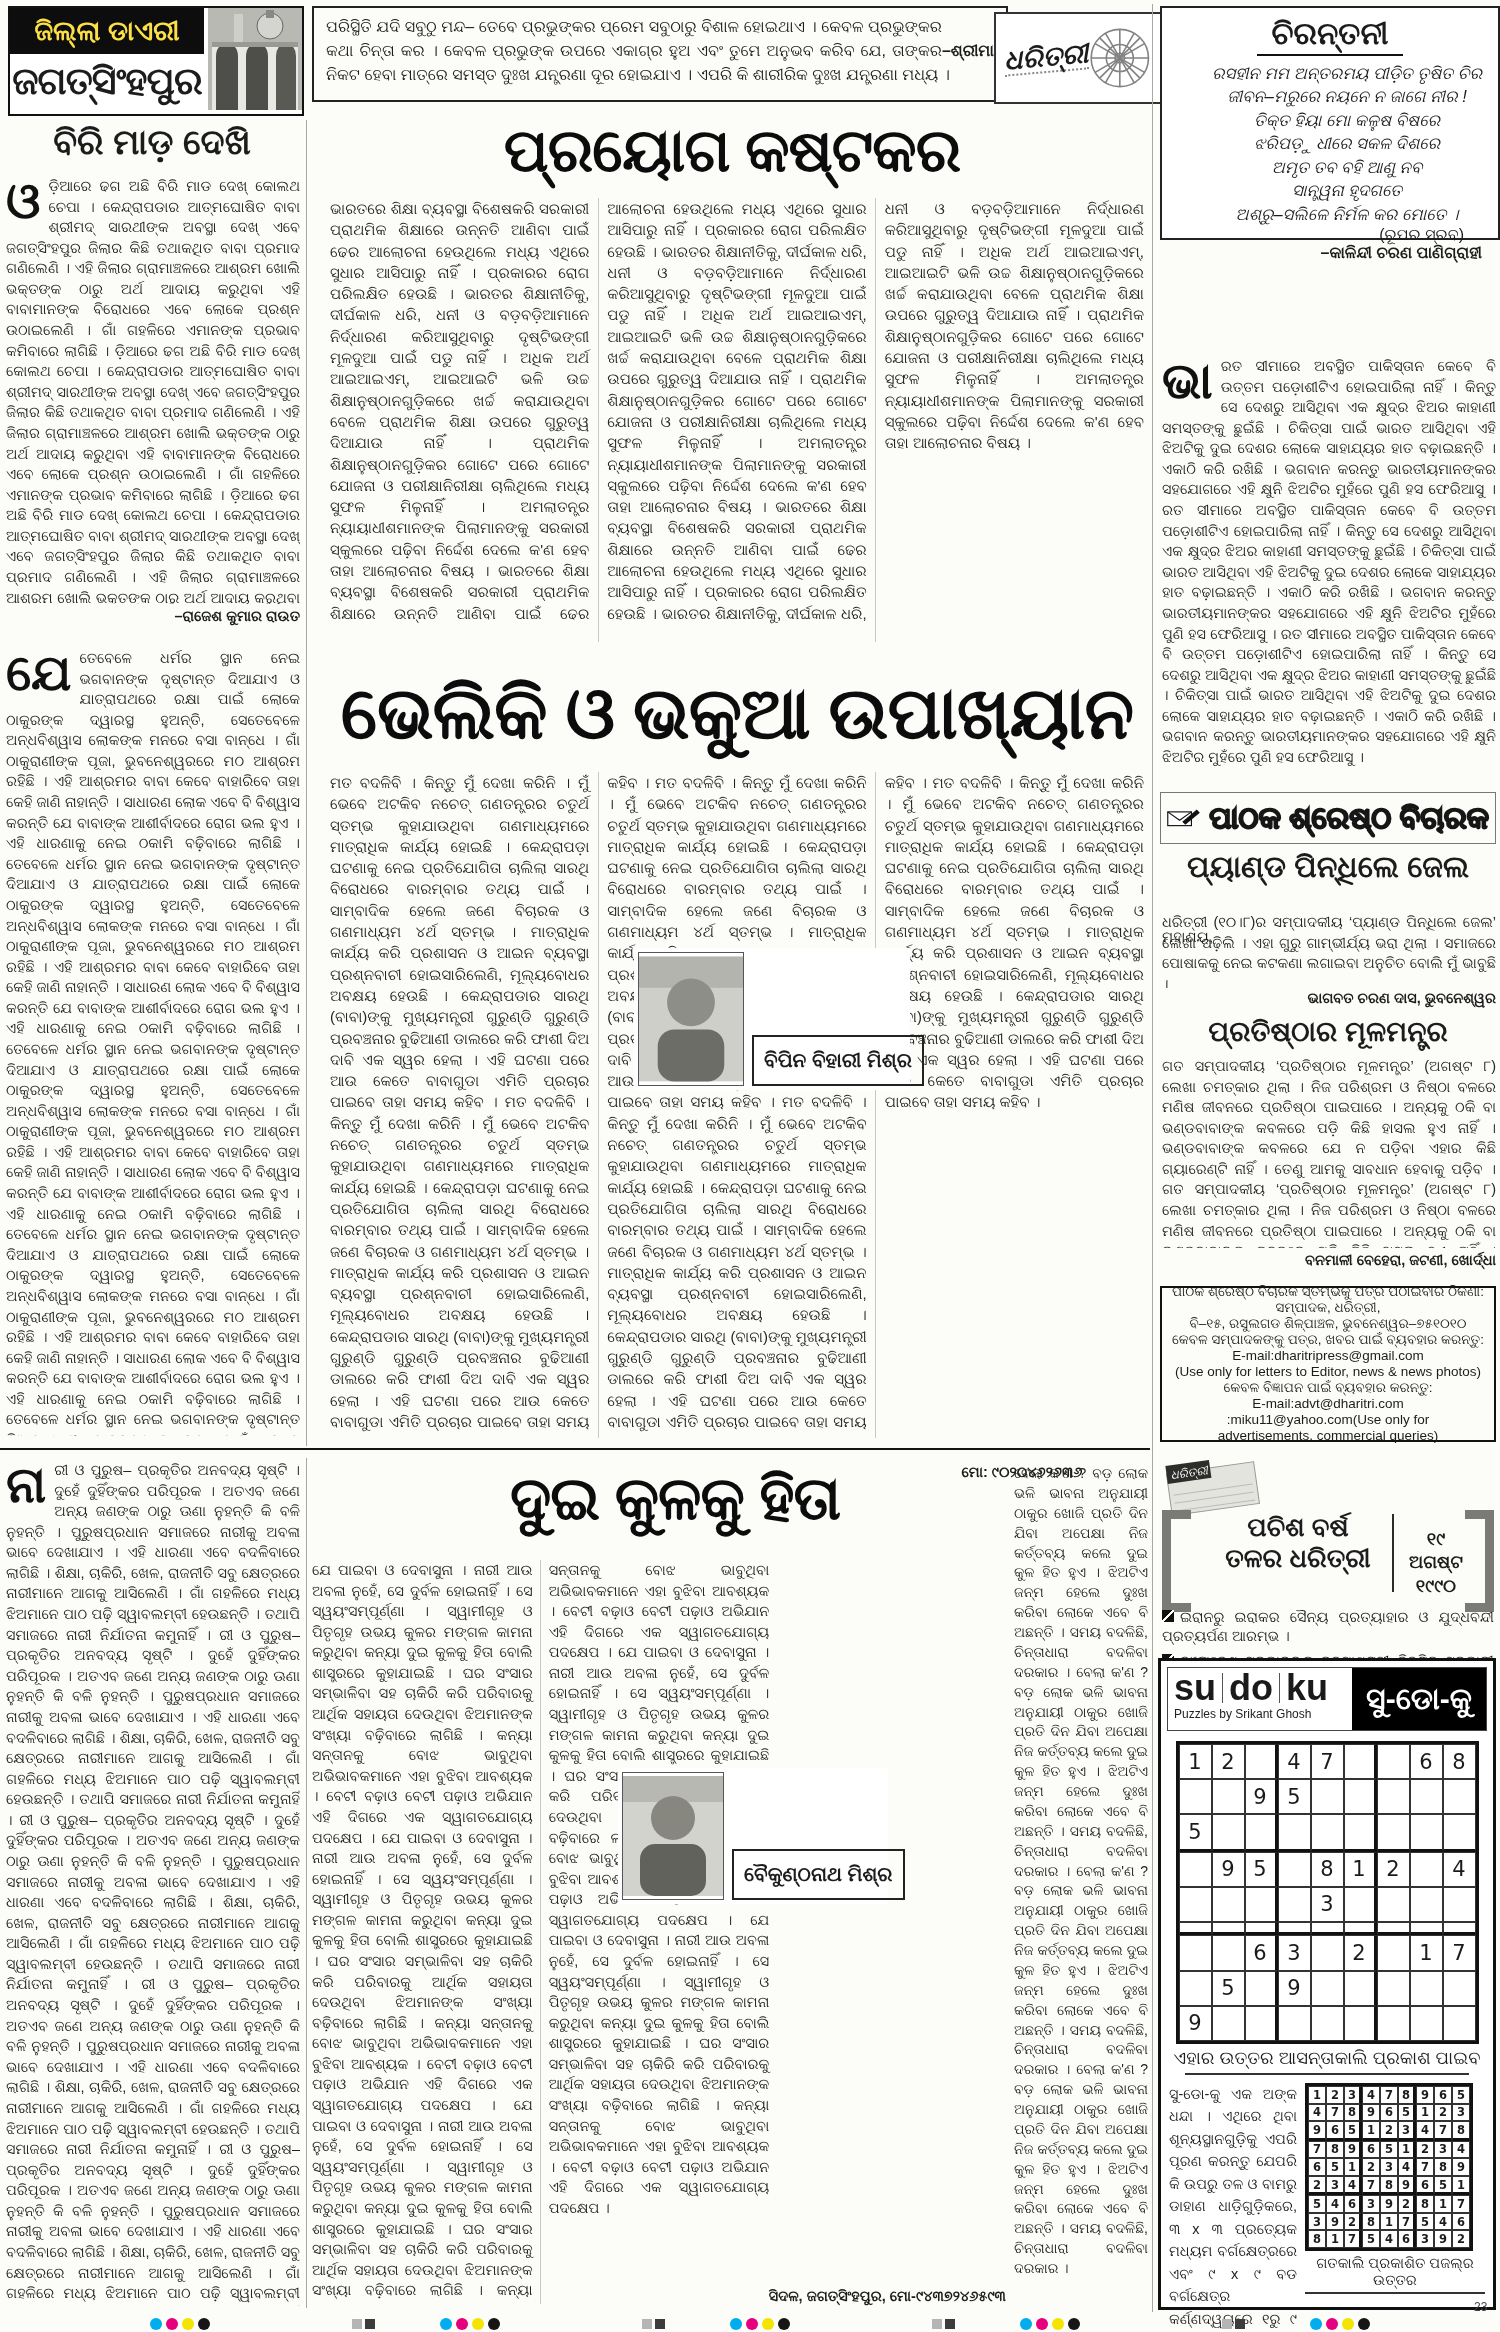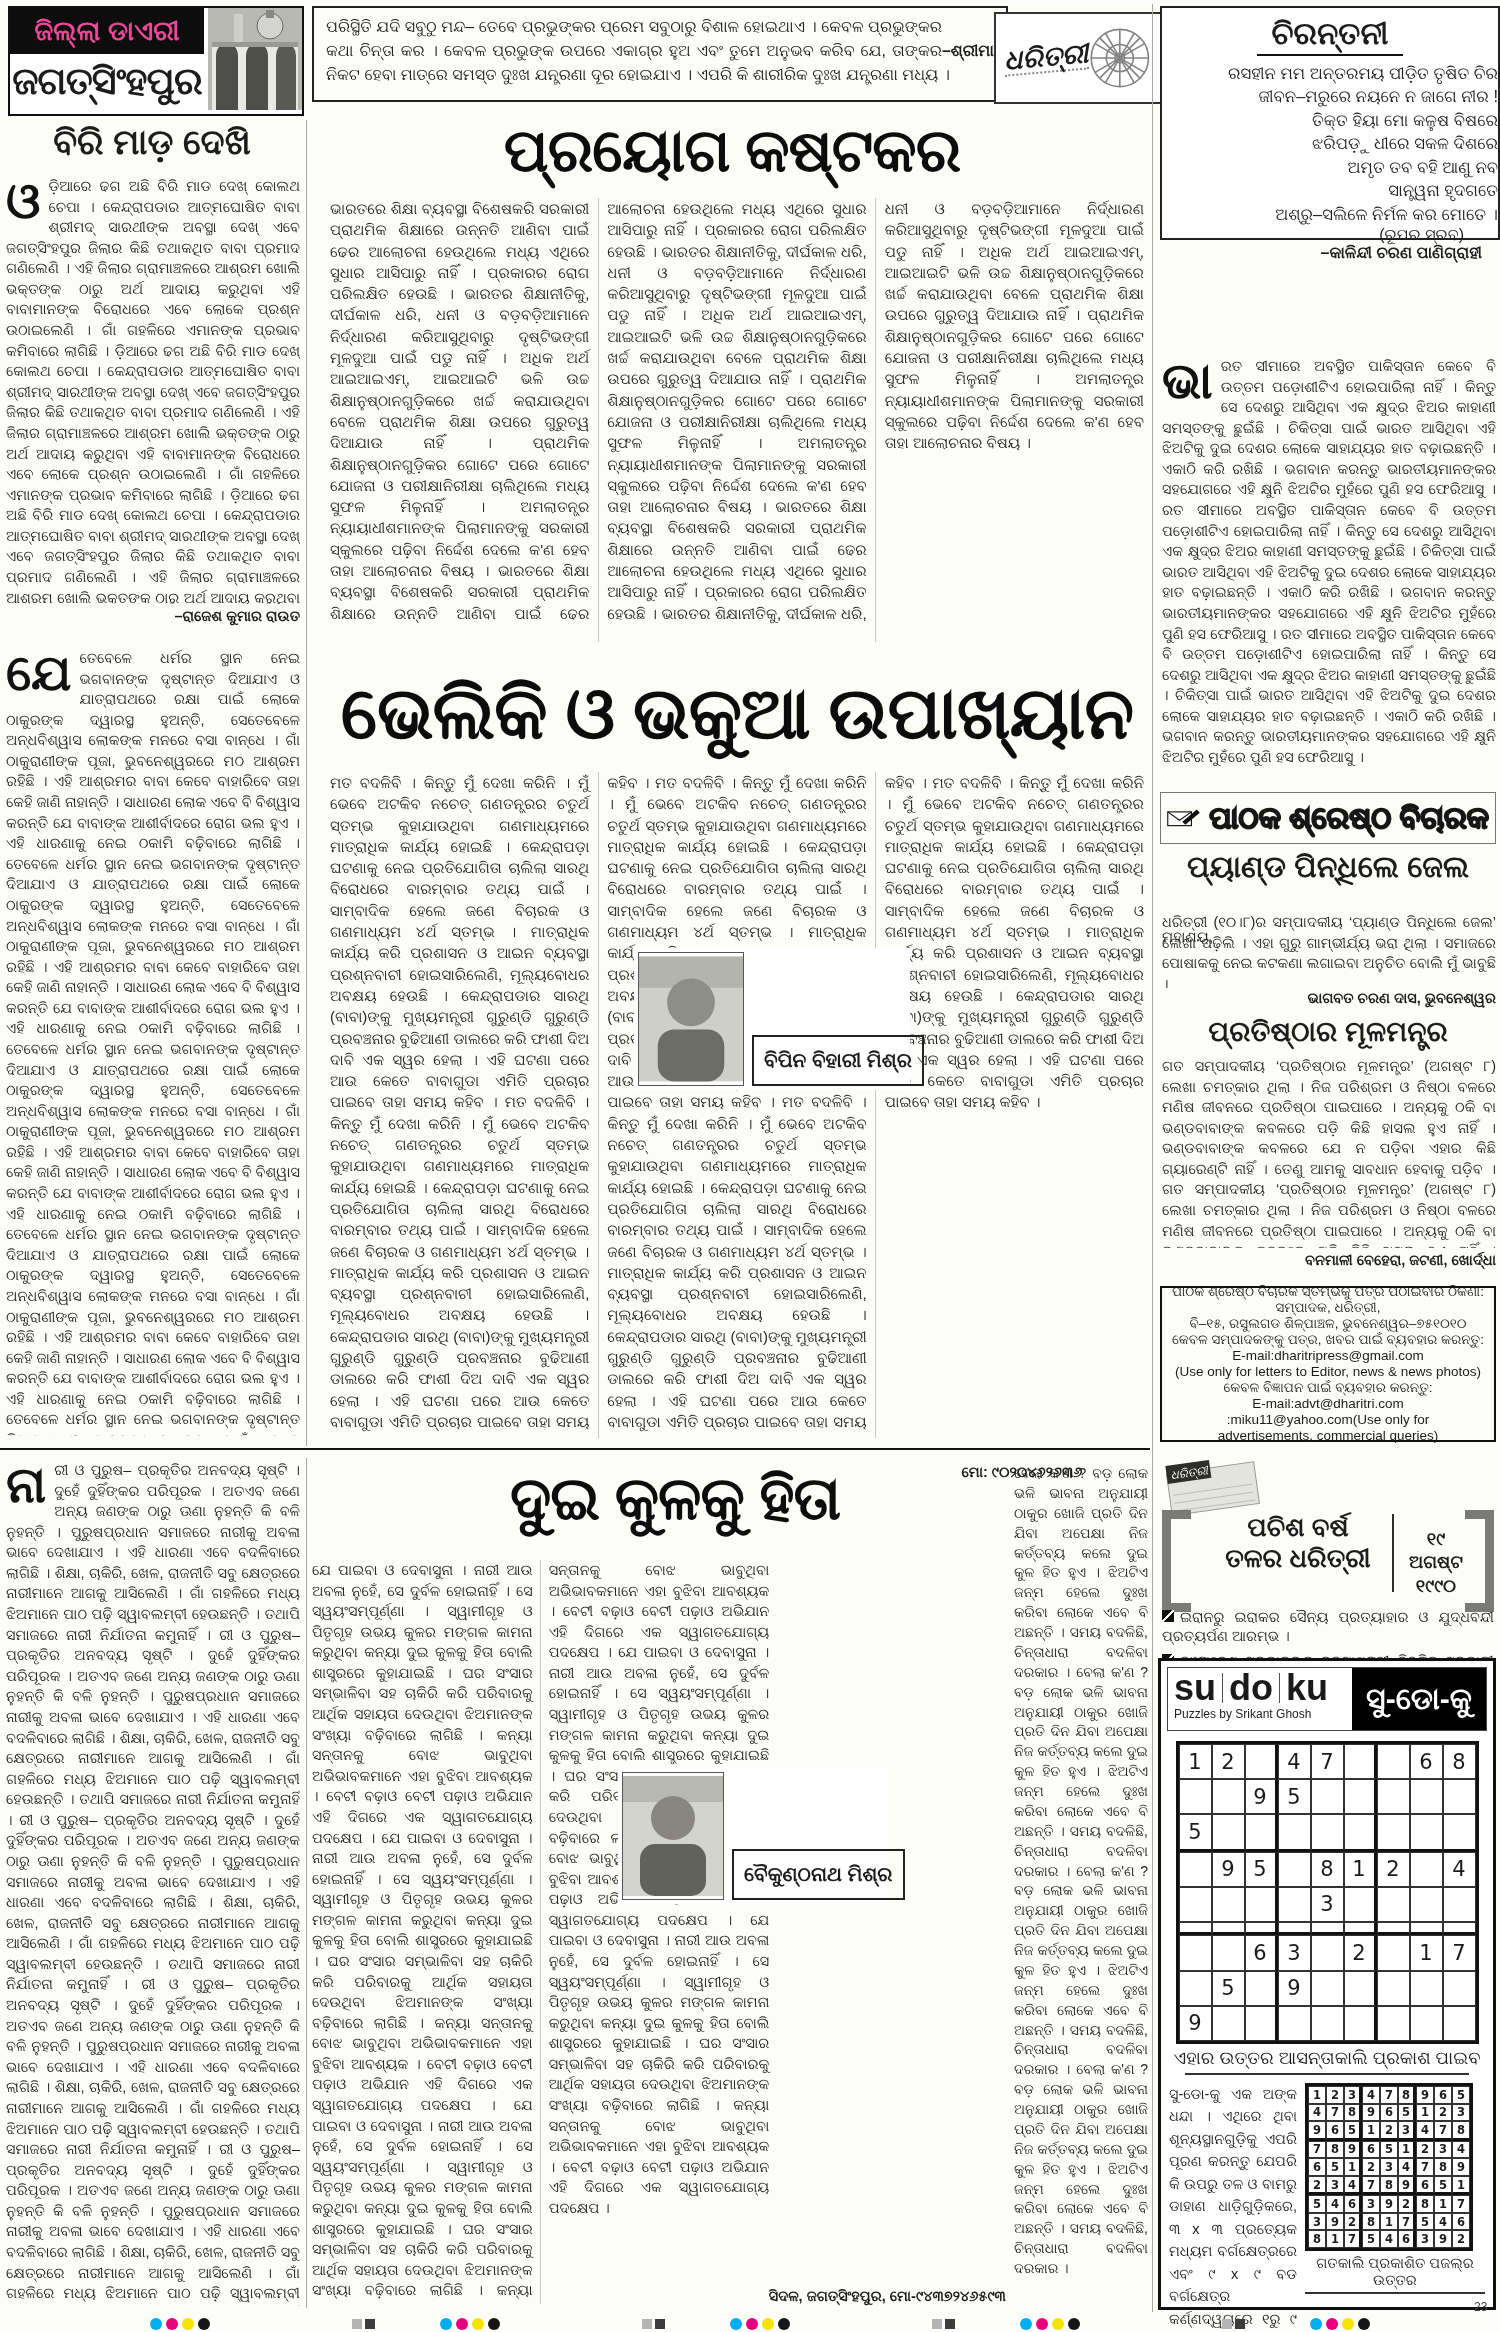--- a/index.html
+++ b/index.html
@@ -9,39 +9,39 @@
   .jt{text-align:justify;}
   .clip{overflow:hidden;}
   .body-txt{font-size:14.5px;line-height:1.42;color:#232323;}
   .cols3{column-count:3;column-gap:18px;column-rule:1px solid #c9c9c2;column-fill:auto;}
   .dropcap{float:left;font-size:50px;line-height:.85;font-weight:bold;padding:4px 8px 0 0;color:#111;}
   .sig{font-weight:bold;text-align:right;font-size:14.5px;}
   .vrule{width:1px;background:#a8a8a2;}
   .hrule{background:#141414;}
   
   .masthead{left:8px;top:6px;width:292px;height:106px;border:2px solid #111;background:#fff;}
-  .mh-kicker{left:0;top:0;width:194px;height:46px;background:#0d0d0d;color:#ec4899;
+  .mh-kicker{left:0;top:0;width:194px;height:46px;background:#0d0d0d;color:#fde047;
              display:flex;align-items:center;justify-content:center;font-size:27px;font-weight:bold;}
   .mh-title{left:0;top:46px;width:194px;height:56px;display:flex;align-items:center;justify-content:center;
             font-size:38px;font-weight:bold;letter-spacing:-1px;}
   .mh-photo{right:0;top:0;width:94px;height:102px;}
   
   .quote{left:312px;top:6px;width:668px;height:78px;border:2px solid #222;padding:7px 12px;
          font-size:16px;line-height:1.5;}
   .quote-attr{float:right;font-weight:bold;margin-top:24px;}
   
   .brand{left:994px;top:12px;width:148px;height:88px;border:2px solid #333;background:#fff;
          display:flex;align-items:center;justify-content:space-between;padding:0 8px;}
   .brand-name{font-size:27px;font-weight:bold;font-style:italic;transform:rotate(-5deg);
               border-bottom:2px dotted #888;line-height:1.05;}
   
   .chiran{left:1160px;top:6px;width:336px;height:230px;border:2px solid #222;background:#fff;text-align:center;}
   .chiran-h{display:inline-block;font-size:31px;font-weight:bold;border-bottom:2px solid #111;
             padding:4px 14px 2px;margin-top:4px;}
-  .chiran-poem{white-space:pre-line;font-size:16.5px;line-height:1.42;text-align:right;padding:6px 0 0 34px;}
+  .chiran-poem{white-space:pre-line;font-size:16.5px;line-height:1.42;text-align:center;padding:6px 0 0 34px;font-style:italic;}
   .chiran-src{text-align:right;padding-right:34px;font-size:16px;}
   .chiran-attr{text-align:right;padding-right:16px;font-size:16px;font-weight:bold;}
   
   .hl{font-weight:900;text-align:center;color:#0c0c0c;letter-spacing:-1px;}
   .lc-head{left:0;top:122px;width:304px;font-size:35px;font-weight:bold;text-align:center;}
   .ed-hl{left:320px;top:116px;width:824px;font-size:60px;}
   .ft-hl{left:330px;top:650px;width:814px;font-size:72px;margin-top:22px;}
   .bt-hl{left:330px;top:1464px;width:690px;font-size:60px;}
   
   .ei-hdr{left:1160px;top:248px;width:336px;height:102px;}

